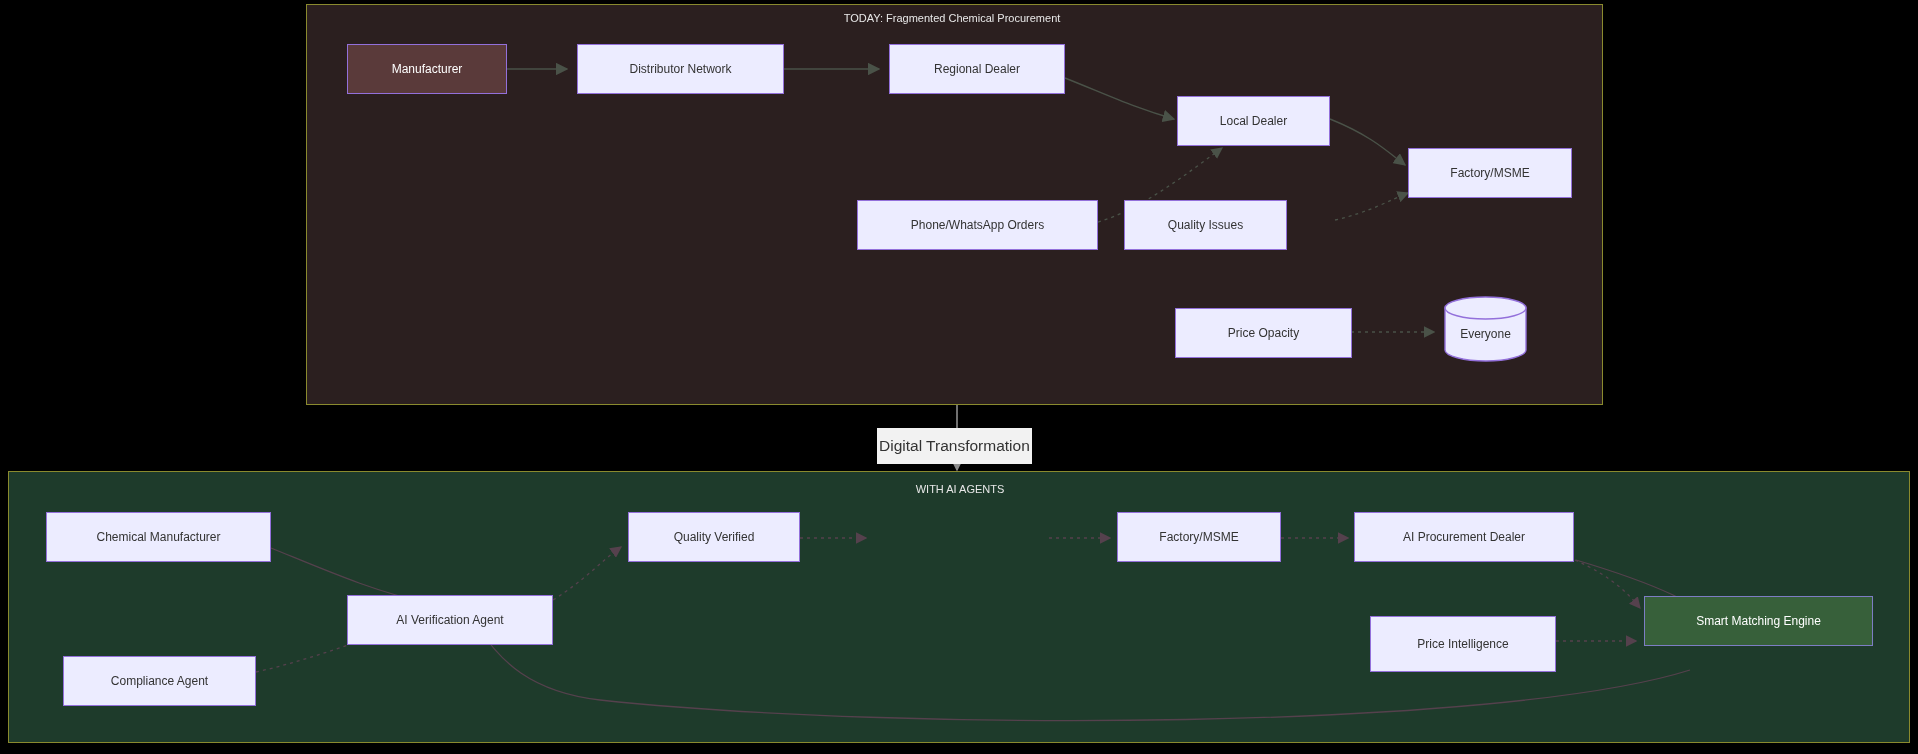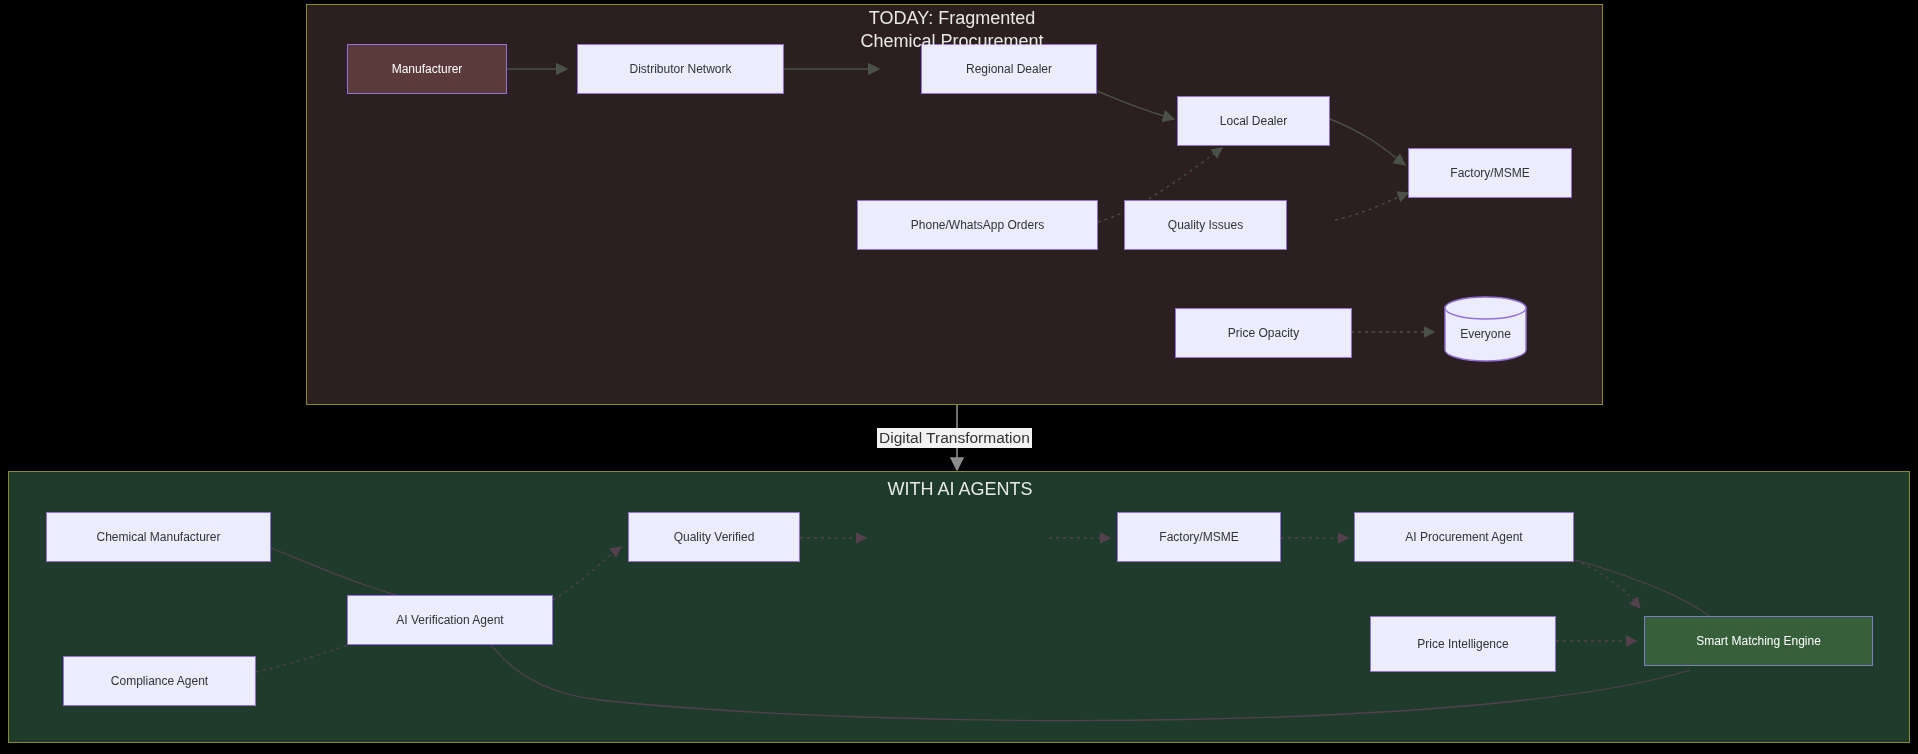--- a/index.html
+++ b/index.html
@@ -38,21 +38,21 @@
   }
   #cluster-agents {
     left: 8px; top: 471px; width: 1902px; height: 272px;
     background: #1e3b2b;
     border: 1.6px solid #8a8a2e;
   }
   .cluster-title {
     position: absolute;
     z-index: 4;
     color: #e8e8e8;
-    font-size: 18px;
+    font-size: 11px;
     line-height: 23px;
     text-align: center;
     white-space: normal;
     pointer-events: none;
     font-family: "Liberation Sans", sans-serif;
   }
   #title-today {
     left: 837px; top: 7px; width: 230px;
   }
   #title-agents {
@@ -93,21 +93,21 @@
     left: 0; top: 0;
     width: 100%; height: 100%;
     z-index: -1;
   }
   .edge-label {
     position: absolute;
     z-index: 5;
     background: #f2f2f2;
     color: #333333;
     font-size: 15.5px;
-    padding: 1px 2px;
+    padding: 9px 2px;
     white-space: nowrap;
     font-family: "Liberation Sans", sans-serif;
   }
 </style>
 </head>
 <body>
 
 <div id="canvas">
 
   <div class="cluster" id="cluster-today"></div>
@@ -148,21 +148,21 @@
     <path d="M256,672 C310,660 360,640 410,625" stroke="#55414d" stroke-width="1.3" fill="none" stroke-dasharray="3,4" marker-end="url(#arw-bot)"></path>
   </svg>
 
   <div class="cluster-title" id="title-today">TODAY: Fragmented Chemical Procurement</div>
   <div class="cluster-title" id="title-agents">WITH AI AGENTS</div>
 
   <div class="node highlight-red" style="left:347px; top:44px; width:160px; height:50px;">Manufacturer</div>
 
   <div class="node" style="left:577px; top:44px; width:207px; height:50px;">Distributor Network</div>
 
-  <div class="node" style="left:889px; top:44px; width:176px; height:50px;margin-left:32px;">Regional Dealer</div>
+  <div class="node" style="left:889px; top:44px; width:176px; height:50px;">Regional Dealer</div>
 
   <div class="node" style="left:1177px; top:96px; width:153px; height:50px;">Local Dealer</div>
 
   <div class="node" style="left:1408px; top:148px; width:164px; height:50px;">Factory/MSME</div>
 
   <div class="node" style="left:857px; top:200px; width:241px; height:50px;">Phone/WhatsApp Orders</div>
 
   <div class="node" style="left:1124px; top:200px; width:163px; height:50px;">Quality Issues</div>
 
   <div class="node" style="left:1175px; top:308px; width:177px; height:50px;">Price Opacity</div>
@@ -179,21 +179,21 @@
 
   <div class="node" style="left:46px; top:512px; width:225px; height:50px;">Chemical Manufacturer</div>
 
   <div class="node" style="left:347px; top:595px; width:206px; height:50px;">AI Verification Agent</div>
 
   <div class="node" style="left:628px; top:512px; width:172px; height:50px;">Quality Verified</div>
 
 
   <div class="node" style="left:1117px; top:512px; width:164px; height:50px;">Factory/MSME</div>
 
-  <div class="node" style="left:1354px; top:512px; width:220px; height:50px;">AI Procurement Agent</div>
+  <div class="node" style="left:1354px; top:512px; width:220px; height:50px;">AI Procurement Dealer</div>
 
   <div class="node" style="left:1370px; top:616px; width:186px; height:56px;">Price Intelligence</div>
 
   <div class="node" style="left:63px; top:656px; width:193px; height:50px;">Compliance Agent</div>
 
-  <div class="node highlight-green" style="left:1644px; top:616px; width:229px; height:50px;">Smart Matching Engine</div>
+  <div class="node highlight-green" style="left:1644px; top:596px; width:229px; height:50px;">Smart Matching Engine</div>
 
 </div>
 
 </body></html>

